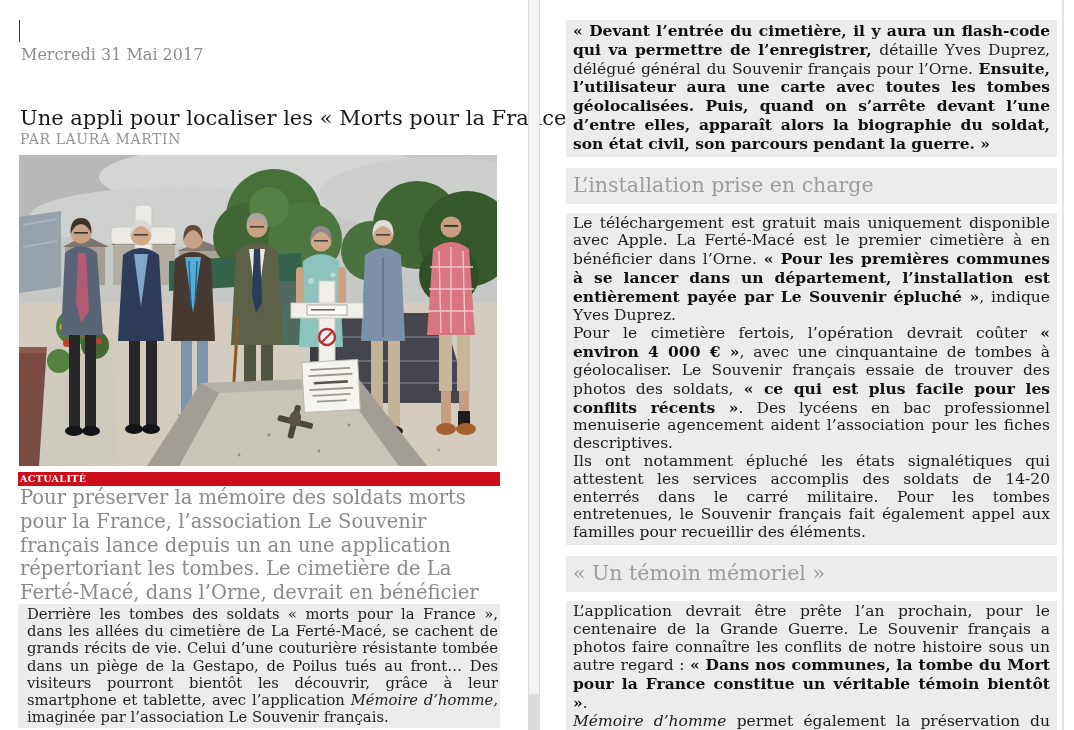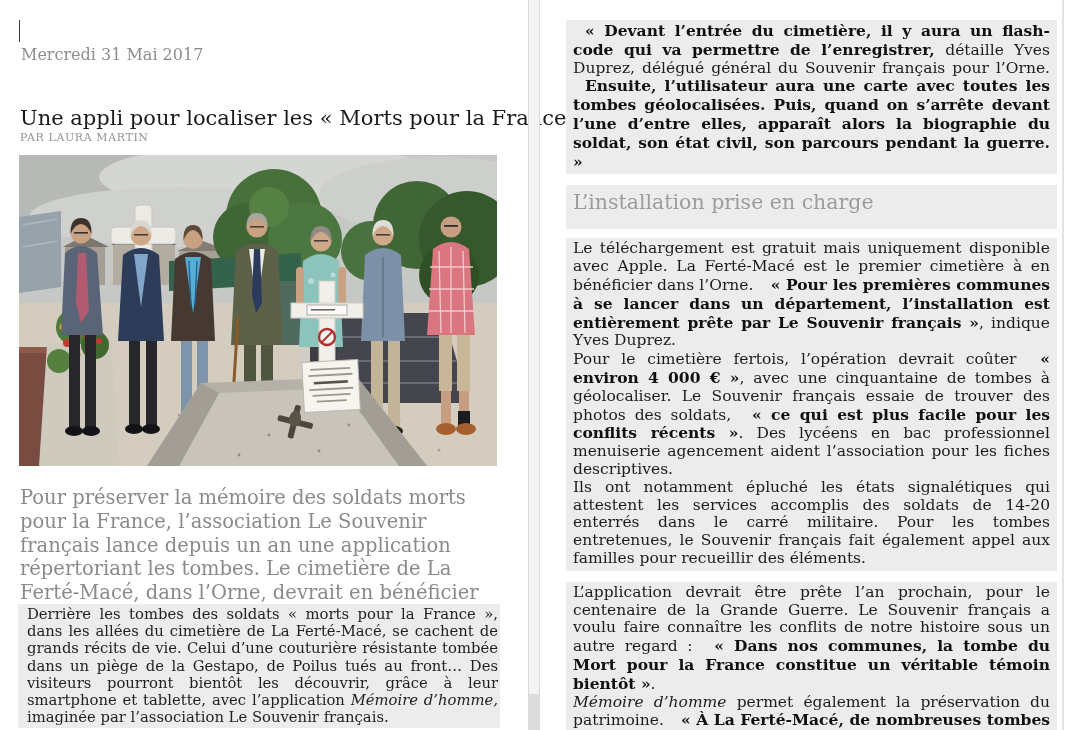--- a/index.html
+++ b/index.html
@@ -15,21 +15,21 @@
     width:1074px;height:730px;position:relative;overflow:hidden;
     font-family:"DejaVu Serif","Liberation Serif",serif;
     color:var(--text-dark);
   }
   
   .left-pane{position:absolute;left:0;top:0;width:528px;height:730px;background:#fff;}
   .caret{position:absolute;left:19px;top:20px;width:1px;height:22px;background:#3a3a3a;}
   .pub-title{position:absolute;left:21px;top:21px;font-size:19.5px;line-height:23px;color:#161616;font-weight:400;white-space:nowrap;}
   .pub-date{position:absolute;left:21px;top:45px;font-size:16px;color:var(--meta-gray);}
   .headline{position:absolute;left:20px;top:91px;width:490px;font-size:21px;line-height:26px;font-weight:400;color:#1a1a1a;white-space:nowrap;}
-  .byline{position:absolute;left:20px;top:131px;font-size:11px;letter-spacing:.6px;color:#949494;}
+  .byline{position:absolute;left:20px;top:131px;font-size:14px;letter-spacing:.6px;color:#949494;}
   .photo{position:absolute;left:19px;top:155px;width:478px;height:311px;overflow:hidden;}
   .photo svg{display:block;}
   .cat-band{
     position:absolute;left:18px;top:472px;width:482px;height:14px;box-sizing:border-box;
     background:var(--accent-red);color:#fff;font-size:9.5px;font-weight:700;
     letter-spacing:.4px;line-height:14px;padding-left:2px;
   }
   .lead{
     position:absolute;left:20px;top:486px;width:478px;margin:0;
     font-size:19.5px;line-height:23.8px;color:var(--lead-gray);
@@ -52,23 +52,23 @@
     font-size:15.5px;line-height:17.8px;color:#1c1c1c;
   }
   .block{
     background:var(--block-bg);box-sizing:border-box;
     padding:2px 7px 3px 7px;margin:0 0 11px 0;text-align:justify;
   }
   .block p{margin:0;}
   .section-heading{
     background:var(--block-bg);box-sizing:border-box;
     font-size:20.5px;line-height:26px;font-weight:400;color:var(--heading-gray);
-    padding:4px 7px 14px 7px;margin:0 0 9px 0;text-align:left;
-  }
-  .run-b{font-weight:700;color:#101010;margin-left:12px;}
+    padding:4px 7px 6px 7px;margin:0 0 9px 0;text-align:left;
+  }
+  .run-b{font-weight:700;color:#101010;}
   .run-i{font-style:italic;}
 </style>
 </head>
 <body>
 
 <div class="screen">
 
   <div class="left-pane">
     <div class="caret"></div>
     <div class="pub-date">Mercredi 31 Mai 2017</div>
@@ -275,39 +275,41 @@
             <rect x="290" y="219" width="44" height="1.8" fill="#9a988e"></rect>
             <rect x="295" y="226" width="34" height="2.6" fill="#55534b"></rect>
             <rect x="290" y="233" width="44" height="1.8" fill="#9a988e"></rect>
             <rect x="293" y="239" width="38" height="1.8" fill="#9a988e"></rect>
             <rect x="297" y="245" width="30" height="1.8" fill="#9a988e"></rect>
           </g>
         </g>
       </svg>
     </div>
 
+    <div class="cat-band">ACTUALITÉ</div>
     <p class="lead">Pour préserver la mémoire des soldats morts pour la France, l’association Le Souvenir français lance depuis un an une application répertoriant les tombes. Le cimetière de La Ferté-Macé, dans l’Orne, devrait en bénéficier l’an prochain.</p>
     <p class="intro-block"><span>Derrière les tombes des soldats « morts pour la France », dans les allées du cimetière de La Ferté-Macé, se cachent de grands récits de vie. Celui d’une couturière résistante tombée dans un piège de la Gestapo, de Poilus tués au front… Des visiteurs pourront bientôt les découvrir, grâce à leur smartphone et tablette, avec l’application </span><span class="run-i">Mémoire d’homme,</span><span> imaginée par l’association Le Souvenir français.</span></p>
   </div>
 
   <div class="scrollbar">
     <div class="thumb"></div>
   </div>
 
   <div class="right-pane">
     <div class="block"><span class="run-b"> « Devant l’entrée du cimetière, il y aura un flash-code qui va permettre de l’enregistrer, </span><span>détaille Yves Duprez, délégué général du Souvenir français pour l’Orne. </span><span class="run-b">Ensuite, l’utilisateur aura une carte avec toutes les tombes géolocalisées. Puis, quand on s’arrête devant l’une d’entre elles, apparaît alors la biographie du soldat, son état civil, son parcours pendant la guerre. »</span></div>
 
     <h3 class="section-heading">L’installation prise en charge</h3>
     <div class="block">
-      <p><span>Le téléchargement est gratuit mais uniquement disponible avec Apple. La Ferté-Macé est le premier cimetière à en bénéficier dans l’Orne. </span><span class="run-b">« Pour les premières communes à se lancer dans un département, l’installation est entièrement prête par Le Souvenir français »</span><span>, indique Yves Duprez.</span></p>
+      <p><span>Le téléchargement est gratuit mais uniquement disponible avec Apple. La Ferté-Macé est le premier cimetière à en bénéficier dans l’Orne. </span><span class="run-b">« Pour les premières communes à se lancer dans un département, l’installation est entièrement payée par Le Souvenir épluché »</span><span>, indique Yves Duprez.</span></p>
       <p><span>Pour le cimetière fertois, l’opération devrait coûter </span><span class="run-b">« environ 4 000 € »</span><span>, avec une cinquantaine de tombes à géolocaliser. Le Souvenir français essaie de trouver des photos des soldats, </span><span class="run-b">« ce qui est plus facile pour les conflits récents »</span><span>. Des lycéens en bac professionnel menuiserie agencement aident l’association pour les fiches descriptives.</span></p>
       <p><span>Ils ont notamment épluché les états signalétiques qui attestent les services accomplis des soldats de 14-20 enterrés dans le carré militaire. Pour les tombes entretenues, le Souvenir français fait également appel aux familles pour recueillir des éléments.</span></p>
     </div>
 
+    <h3 class="section-heading">« Un témoin mémoriel »</h3>
     <div class="block">
-      <p><span>L’application devrait être prête l’an prochain, pour le centenaire de la Grande Guerre. Le Souvenir français a voulu faire connaître les conflits de notre histoire sous un autre regard : </span><span class="run-b">« Dans nos communes, la tombe du Mort pour la France constitue un véritable témoin bientôt »</span><span>.</span></p>
+      <p><span>L’application devrait être prête l’an prochain, pour le centenaire de la Grande Guerre. Le Souvenir français a photos faire connaître les conflits de notre histoire sous un autre regard : </span><span class="run-b">« Dans nos communes, la tombe du Mort pour la France constitue un véritable témoin bientôt »</span><span>.</span></p>
       <p><span class="run-i">Mémoire d’homme</span><span> permet également la préservation du patrimoine. </span><span class="run-b">« À La Ferté-Macé, de nombreuses tombes ont été rénovées mais il reste encore beaucoup à faire. Avec la géolocalisation, on espère poursuivre le mouvement »</span></p>
 
     </div>
   </div>
 
   <div class="window-edge"></div>
 </div>
 
 </body></html>

